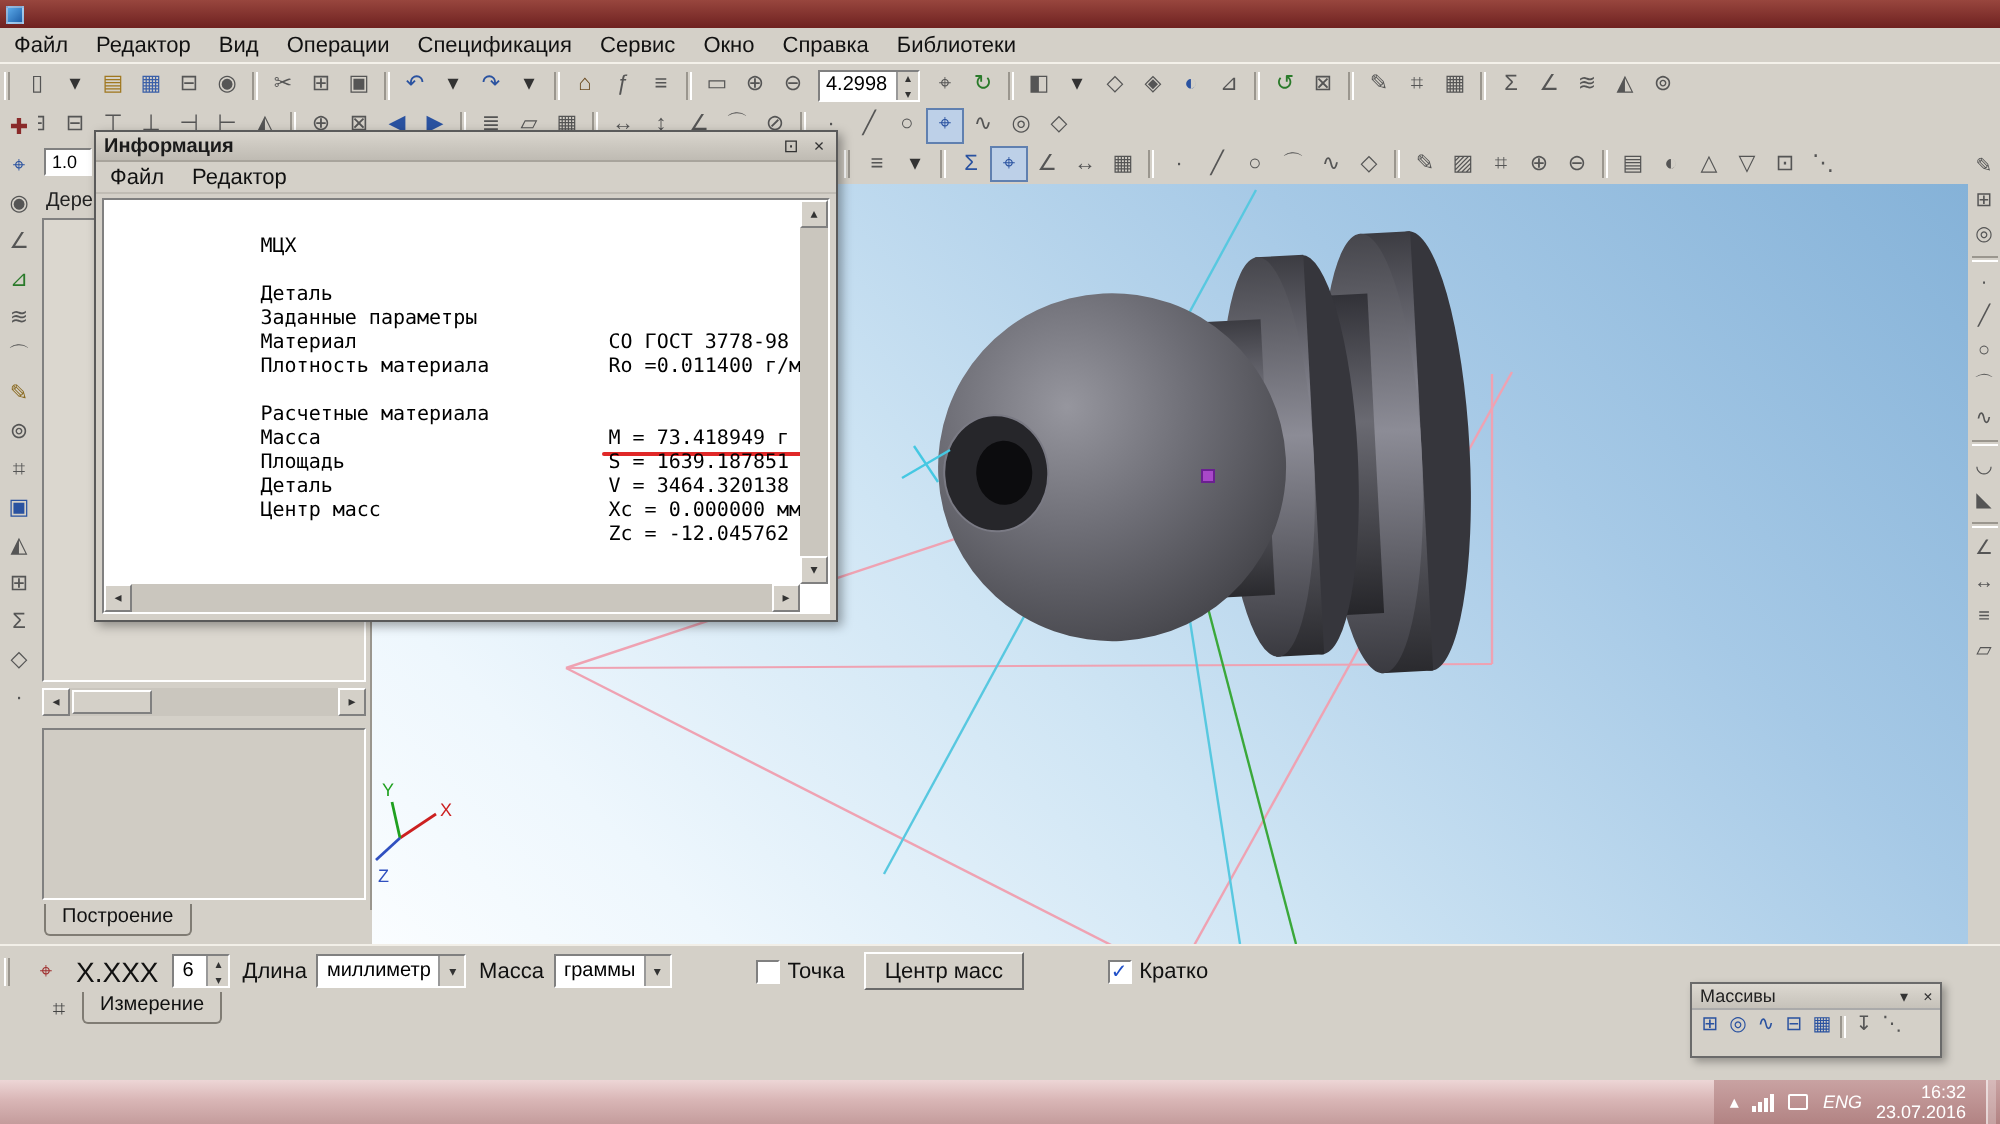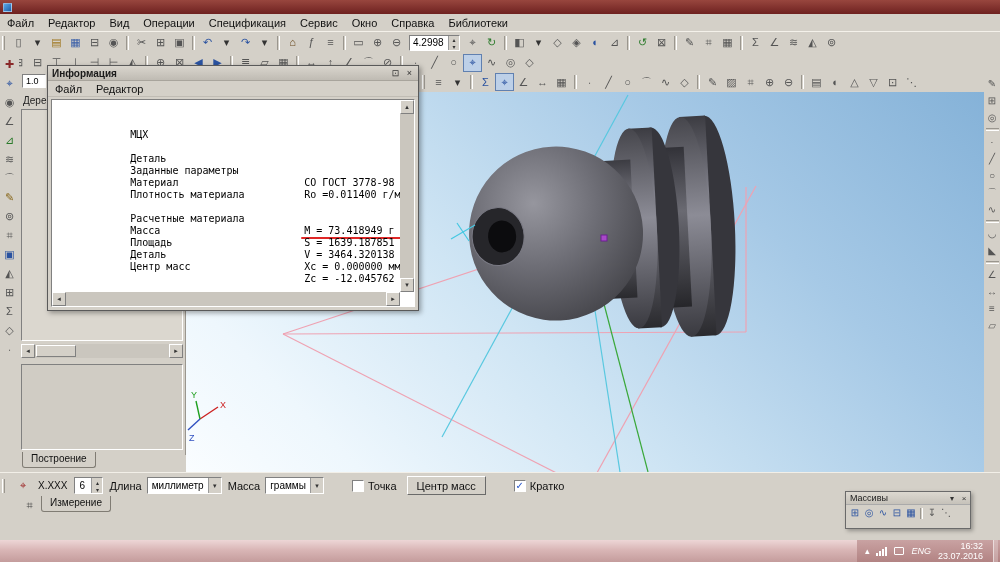--- a/index.html
+++ b/index.html
@@ -85,50 +85,50 @@
   .iw-title { height:15px; background:linear-gradient(#d9d5cd,#bfbbb3); display:flex; align-items:center;
               border-bottom:1px solid #a8a49c; padding:0 2px 0 4px; }
   .iw-title-text { flex:1; font-size:10px; font-weight:bold; color:#1a1a1a; }
   .iw-btn { width:13px; height:12px; font-size:9px; color:#333; display:flex; align-items:center;
             justify-content:center; margin-left:1px; border:1px solid transparent; }
   .iw-menu { height:16px; display:flex; align-items:center; font-size:11px; color:#111;
              border-bottom:1px solid #c0bcb4; }
   .iw-menu .menu-item { padding:1px 7px; }
   .iw-content { position:absolute; left:3px; top:33px; right:3px; bottom:3px; background:#fff;
                 border:1px solid; border-color:#808080 #fff #fff #808080; overflow:hidden; }
-  .iw-text { position:absolute; left:0; top:0; right:14px; bottom:14px; padding:17px 0 0 6px;
+  .iw-text { position:absolute; left:0; top:0; right:14px; bottom:14px; padding:6px 0 0 6px;
              font-family:"DejaVu Sans Mono", monospace; font-size:10px; line-height:12px; color:#000; }
   .info-row { height:12px; white-space:pre; }
   .info-label { display:inline-block; width:174px; }
   .info-value { display:inline-block; position:relative; }
   .info-row.highlight .info-value::after { content:""; position:absolute; left:-3px; right:-6px; bottom:-2px;
                  height:2px; background:#e02828; border-radius:2px; }
   .iw-vscroll { position:absolute; right:0; top:0; bottom:14px; width:14px; background:#cac6be;
                 display:flex; flex-direction:column; align-items:center; justify-content:space-between; }
   .iw-hscroll { position:absolute; left:0; bottom:0; right:14px; height:14px; background:#cac6be;
                 display:flex; align-items:center; justify-content:space-between; }
 
   
   .bottombar { position:absolute; left:0; top:472px; width:1000px; height:26px; background:#d4d0c8;
                border-top:1px solid #f2efe8; display:flex; align-items:center; font-size:11px; color:#111; }
   .bb-icon { width:18px; height:18px; display:flex; align-items:center; justify-content:center;
              font-size:11px; margin-left:5px; }
   .bb-label { margin-left:6px; white-space:nowrap; }
-  .coord-label { font-size:10px; letter-spacing:0; }
+  .coord-label { font-size:14px; letter-spacing:0; }
   .spinbox { display:inline-flex; align-items:center; height:17px; background:#fff; margin-left:7px;
              border:1px solid; border-color:#808080 #fff #fff #808080; }
   .spin-val { font-size:10px; padding:0 4px; min-width:16px; color:#000; }
   .spin-btns { display:flex; flex-direction:column; width:11px; height:15px; background:#d4d0c8;
                border-left:1px solid #999; font-size:6px; color:#333; align-items:center; justify-content:center; }
   .selectbox { display:inline-flex; align-items:center; height:17px; background:#fff; margin-left:5px;
                border:1px solid; border-color:#808080 #fff #fff #808080; }
   .selectbox .sel-val { font-size:10px; padding:0 4px; white-space:nowrap; color:#000; }
   .dd { width:13px; height:15px; background:#d4d0c8; border-left:1px solid #999; font-size:7px;
         display:flex; align-items:center; justify-content:center; color:#333; }
-  .checkbox { display:inline-flex; align-items:center; gap:4px;padding-left:28px; }
+  .checkbox { display:inline-flex; align-items:center; margin-left:14px; gap:4px;padding-left:28px; }
   .checkbox .box { width:12px; height:12px; background:#fff; border:1px solid; border-color:#808080 #fff #fff #808080;
                    display:flex; align-items:center; justify-content:center; font-size:10px; color:#2050c8; }
   .checkbox.checked .box::before { content:"✓"; }
   .btn { margin-left:10px; height:19px; padding:0 9px; background:#d4d0c8; font-size:11px; color:#111;
          border:1px solid; border-color:#fff #6a6a6a #6a6a6a #fff; box-shadow:1px 1px 0 #9a968e inset 0 0; }
   .measure-row { position:absolute; left:20px; top:496px; display:flex; align-items:flex-start; }
   .measure-row .tb-icon { background:#d4d0c8; }
   .tab-measure { position:static; margin-left:2px; }
 
   

